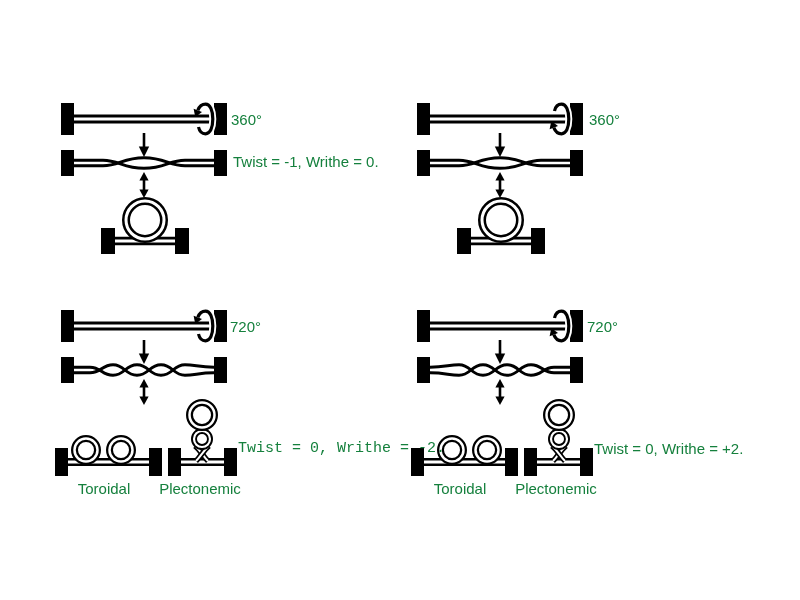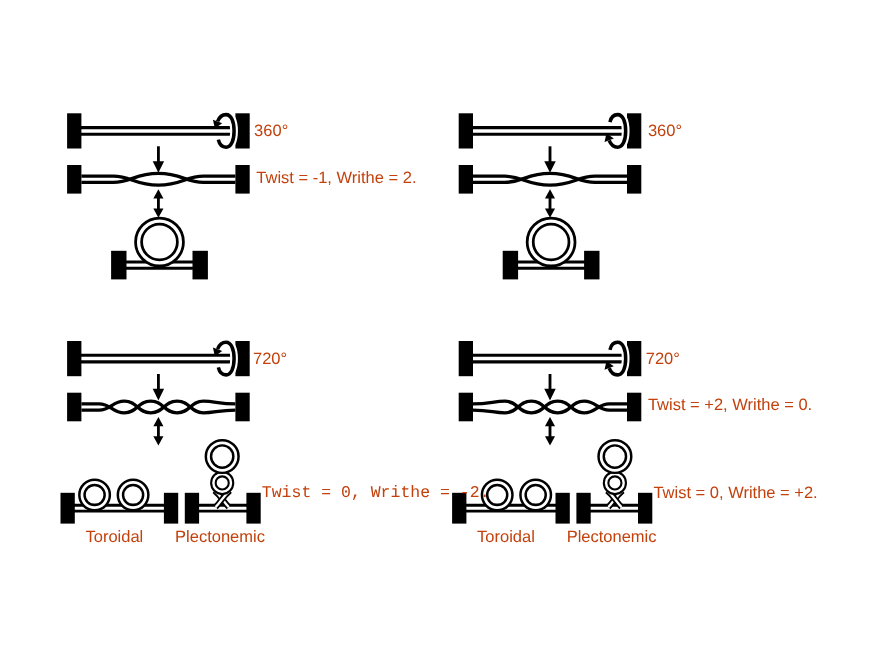--- a/index.html
+++ b/index.html
@@ -1,21 +1,21 @@
 <!DOCTYPE html>
 <html><head>
 <meta charset="utf-8">
 <style>
   html,body{margin:0;padding:0;background:#fff;}
   .canvas{
     position:relative;
     width:800px;height:600px;
     background:#ffffff;
     font-family:"Liberation Sans", sans-serif;
-    color:#c2410c;
+    color:#15803d;
     overflow:hidden;
   }
   svg{position:absolute;left:0;top:0;}
   .tb{stroke:#000;fill:none;}
   .tw{stroke:#fff;fill:none;}
   .strand{stroke:#000;fill:none;stroke-width:3;}
   .blk{fill:#000;stroke:none;}
   .lbl{
     position:absolute;
     font-size:15px;
@@ -143,28 +143,27 @@
       <use href="#rot-ccw" transform="translate(144,0) scale(1,-1)"></use>
       <use href="#arrow-down" transform="translate(83,14)"></use>
       <use href="#bar-twist2" transform="translate(0,44) translate(166,0) scale(-1,1)"></use>
       <use href="#arrow-updown" transform="translate(83,66)"></use>
       <use href="#toroidal" transform="translate(-6,136) translate(107,0) scale(-1,1)"></use>
       <use href="#plectonemic" transform="translate(107,136) translate(69,0) scale(-1,1)"></use>
     </g>
   </svg>
 
   <div class="lbl" style="left:231px;top:120px;">360°</div>
-  <div class="lbl" style="left:233px;top:162px;">Twist = -1, Writhe = 2.</div>
+  <div class="lbl" style="left:233px;top:162px;">Twist = -1, Writhe = 0.</div>
 
   <div class="lbl" style="left:589px;top:120px;">360°</div>
 
   <div class="lbl" style="left:230px;top:327px;">720°</div>
   <div class="lbl" style="left:238px;top:449px;font-family:Liberation Mono, monospace;">Twist = 0, Writhe = -2.</div>
   <div class="lbl lbl-center" style="left:104px;top:489px;">Toroidal</div>
   <div class="lbl lbl-center" style="left:200px;top:489px;">Plectonemic</div>
 
   <div class="lbl" style="left:587px;top:327px;">720°</div>
-  <div class="lbl" style="left:589px;top:369px;">Twist = +2, Writhe = 0.</div>
   <div class="lbl" style="left:594px;top:449px;">Twist = 0, Writhe = +2.</div>
   <div class="lbl lbl-center" style="left:460px;top:489px;">Toroidal</div>
   <div class="lbl lbl-center" style="left:556px;top:489px;">Plectonemic</div>
 
 </div>
 
 </body></html>

